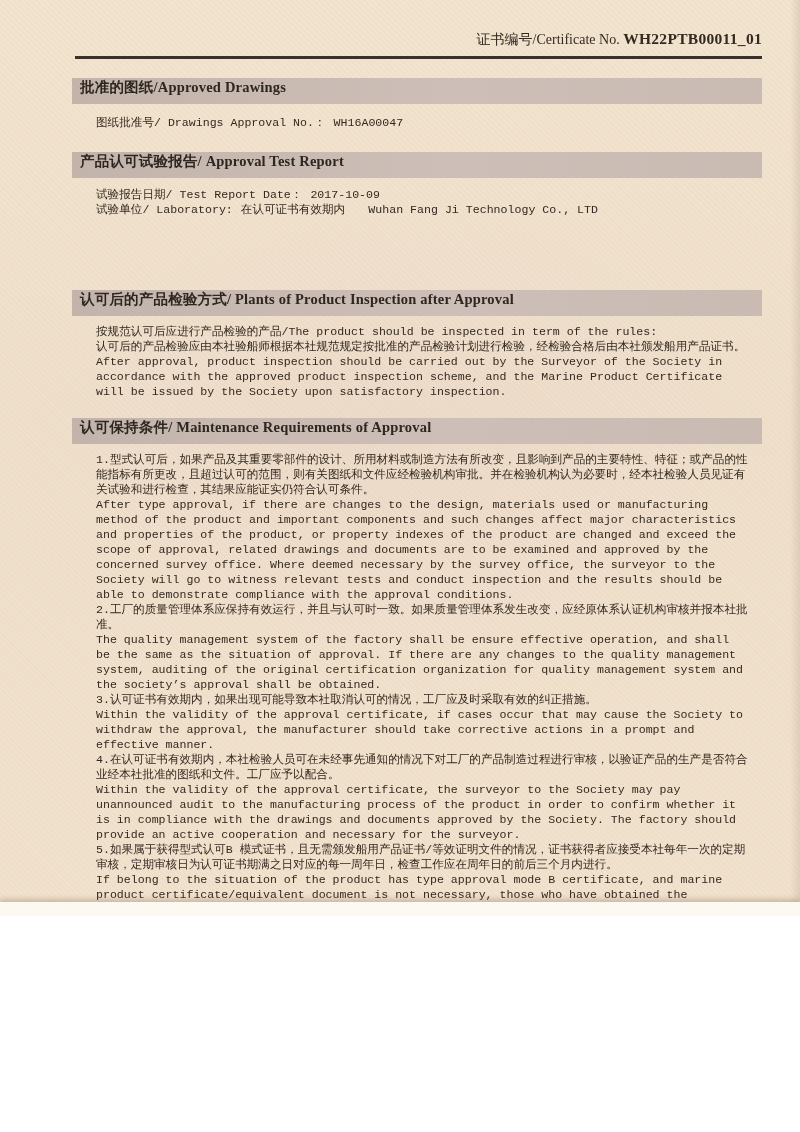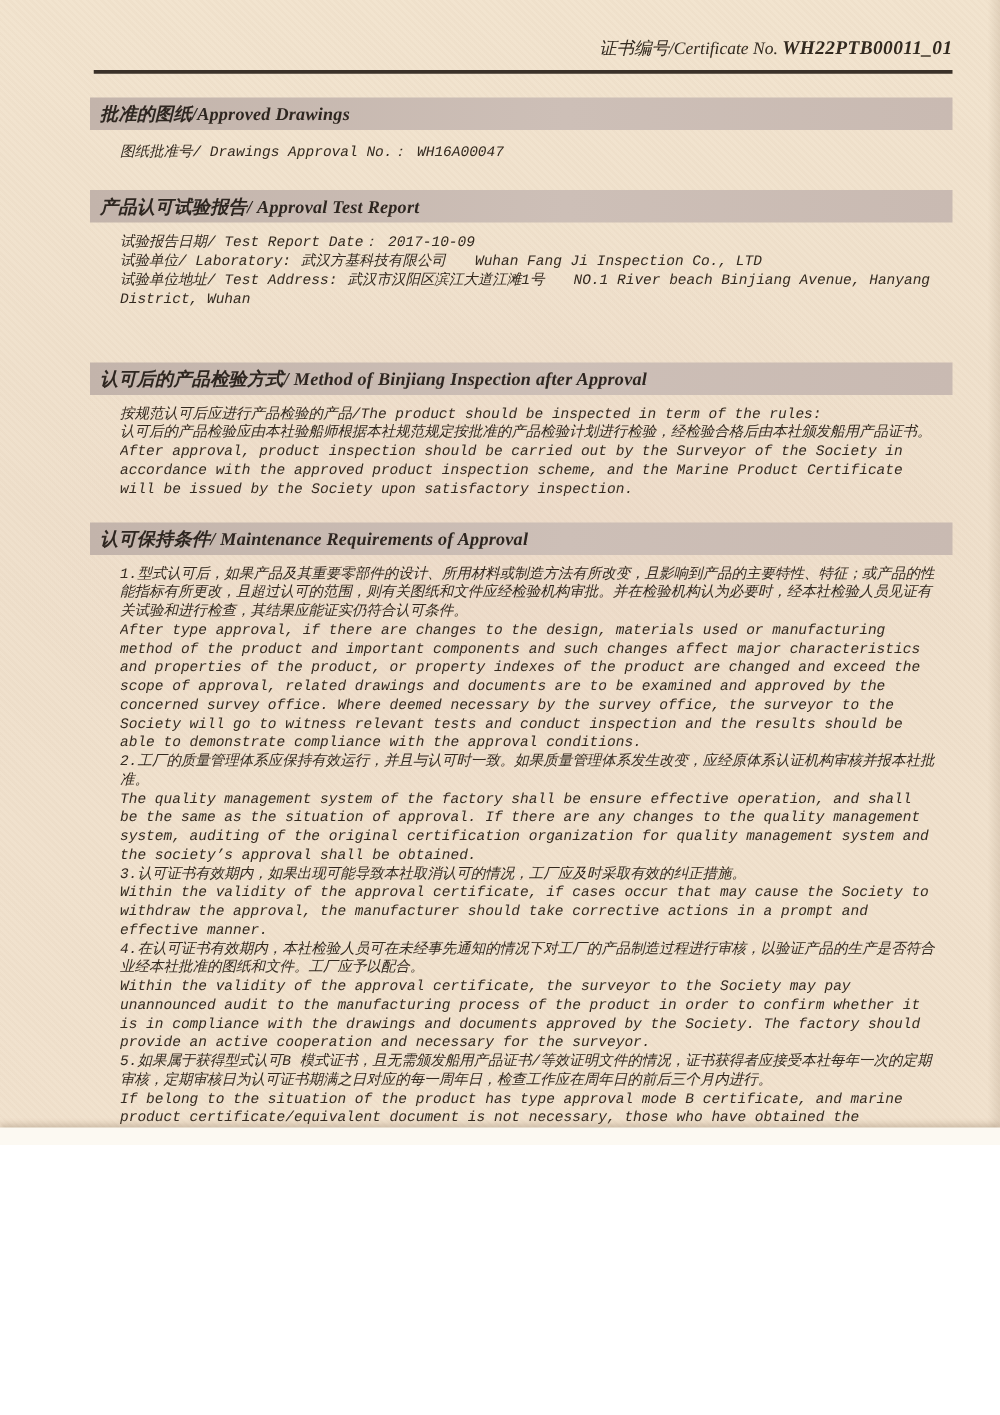--- a/index.html
+++ b/index.html
@@ -4,29 +4,28 @@
 <style>
   html,body{margin:0;padding:0;}
   .page{
     position:relative; width:800px; height:916px; overflow:hidden;
     background:
       radial-gradient(ellipse 70% 40% at 50% 48%, rgba(228,198,190,.20), rgba(228,198,190,0) 70%),
       repeating-linear-gradient(45deg, rgba(190,160,130,.05) 0 2px, rgba(255,255,255,0) 2px 4px),
       linear-gradient(#f2e4cf 0%, #efe0cc 45%, #f1e2ce 100%);
     font-family:"Liberation Serif","DejaVu Serif",serif;
     color:#32291f;
-    font-style:italic;
   }
   .header-line{position:absolute; left:75px; top:30px; width:687px; text-align:right; font-size:14px;}
   .header-line b{font-size:15.5px; letter-spacing:.3px;}
   .rule{position:absolute; left:75px; top:56px; width:687px; height:3px; background:#3a3129;}
   .bar{
     position:absolute; left:72px; width:690px; height:26px;
     background:linear-gradient(90deg,#c3b4ab,#cdbfb7 55%,#c9bab2);
-    display:flex; align-items:center; padding-left:8px; box-sizing:border-box;
+    display:flex; align-items:flex-start; padding-left:8px; box-sizing:border-box;
     font-weight:bold; font-size:14.5px; color:#2e2620; letter-spacing:.2px;
   }
   .body{
     position:absolute; font-family:"Liberation Mono","DejaVu Sans Mono",monospace;
     font-size:11.6px; line-height:15px; color:#33291f; width:652px; left:96px;
   }
   .body p{margin:0;}
   .fieldrow .val{margin-left:8px;}
   .footer-page{position:absolute; left:83px; top:1060px; font-size:11px; font-weight:bold; color:#322a22;text-align:center;}
   .serial{
@@ -79,26 +78,25 @@
   </div>
   <div class="body" style="top:115px">
     <p class="fieldrow"><span>图纸批准号/ Drawings Approval No.：</span><span class="val">WH16A00047</span></p>
   </div>
 
   <div class="bar" style="top:152px">
     <span>产品认可试验报告/ Approval Test Report</span>
   </div>
   <div class="body" style="top:187px">
     <p class="fieldrow"><span>试验报告日期/ Test Report Date：</span><span class="val">2017-10-09</span></p>
-    <p class="fieldrow"><span>试验单位/ Laboratory:</span><span class="val">武汉方基科技有限公司　　Wuhan Fang Ji Inspection Co., LTD</span></p>
-    <p class="fieldrow"><span>试验单位地址/ Test Address:</span><span class="val">武汉市汉阳区滨江大道江滩1号　　NO.1 River beach Binjiang Avenue, Hanyang District, Wuhan</span></p>
+    <p class="fieldrow"><span>试验单位/ Laboratory:</span><span class="val">在认可证书有效期内　　Wuhan Fang Ji Technology Co., LTD</span></p>
   </div>
 
   <div class="bar" style="top:290px">
-    <span>认可后的产品检验方式/ Method of Binjiang Inspection after Approval</span>
+    <span>认可后的产品检验方式/ Plants of Product Inspection after Approval</span>
   </div>
   <div class="body" style="top:324px; max-height:92px; overflow:hidden;">
     <p>按规范认可后应进行产品检验的产品/The product should be inspected in term of the rules:</p>
     <p>认可后的产品检验应由本社验船师根据本社规范规定按批准的产品检验计划进行检验，经检验合格后由本社颁发船用产品证书。</p>
     <p>After approval, product inspection should be carried out by the Surveyor of the Society in accordance with the approved product inspection scheme, and the Marine Product Certificate will be issued by the Society upon satisfactory inspection.</p>
   </div>
 
   <div class="bar" style="top:418px">
     <span>认可保持条件/ Maintenance Requirements of Approval</span>
   </div>

